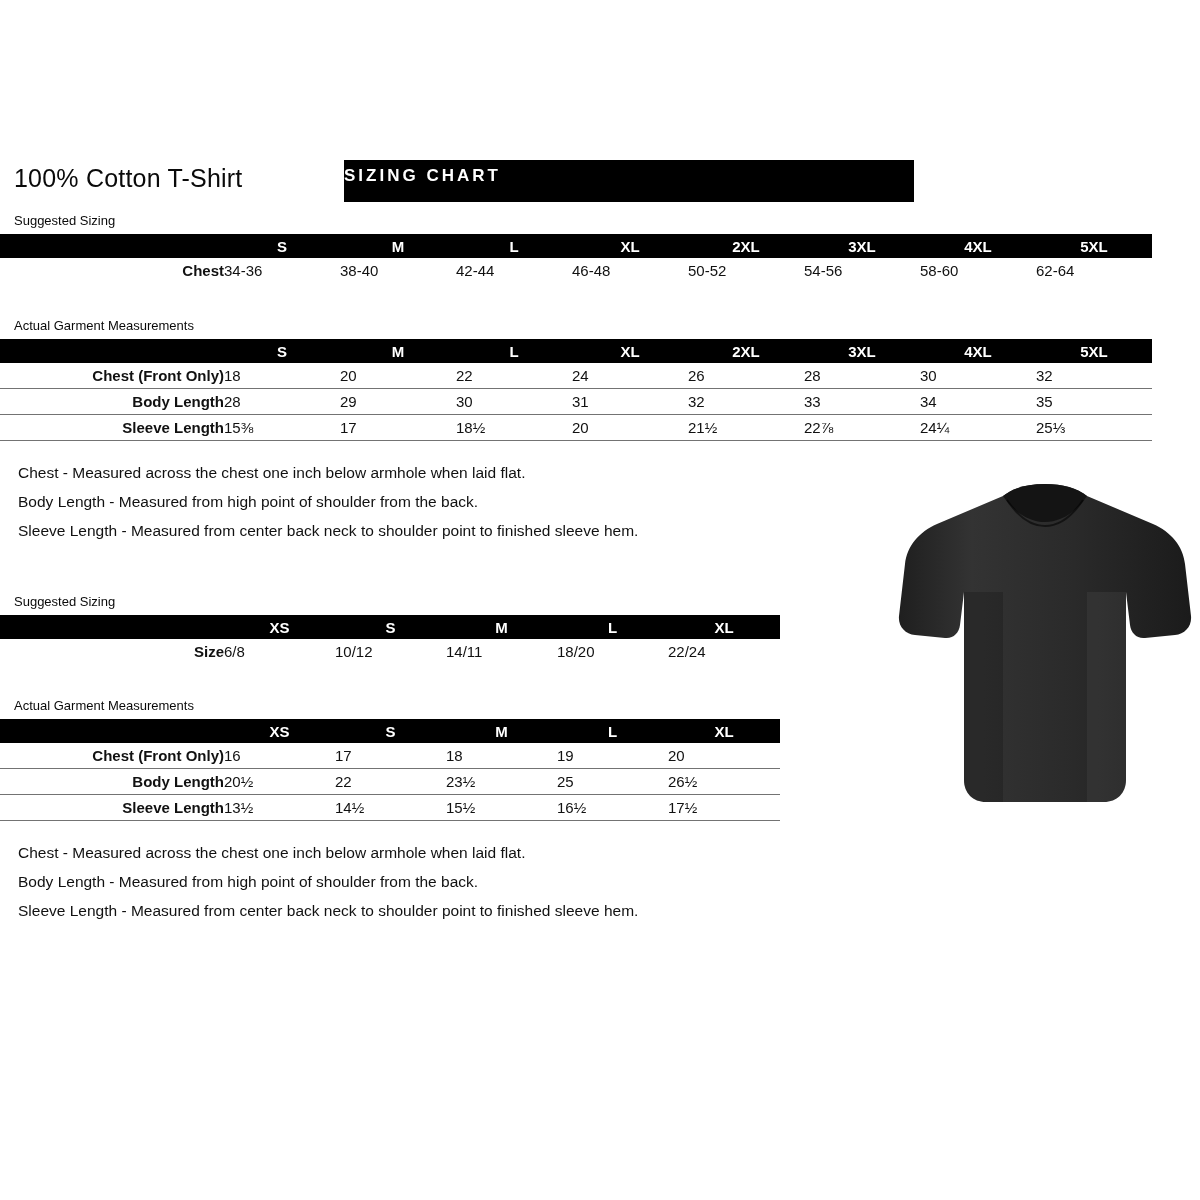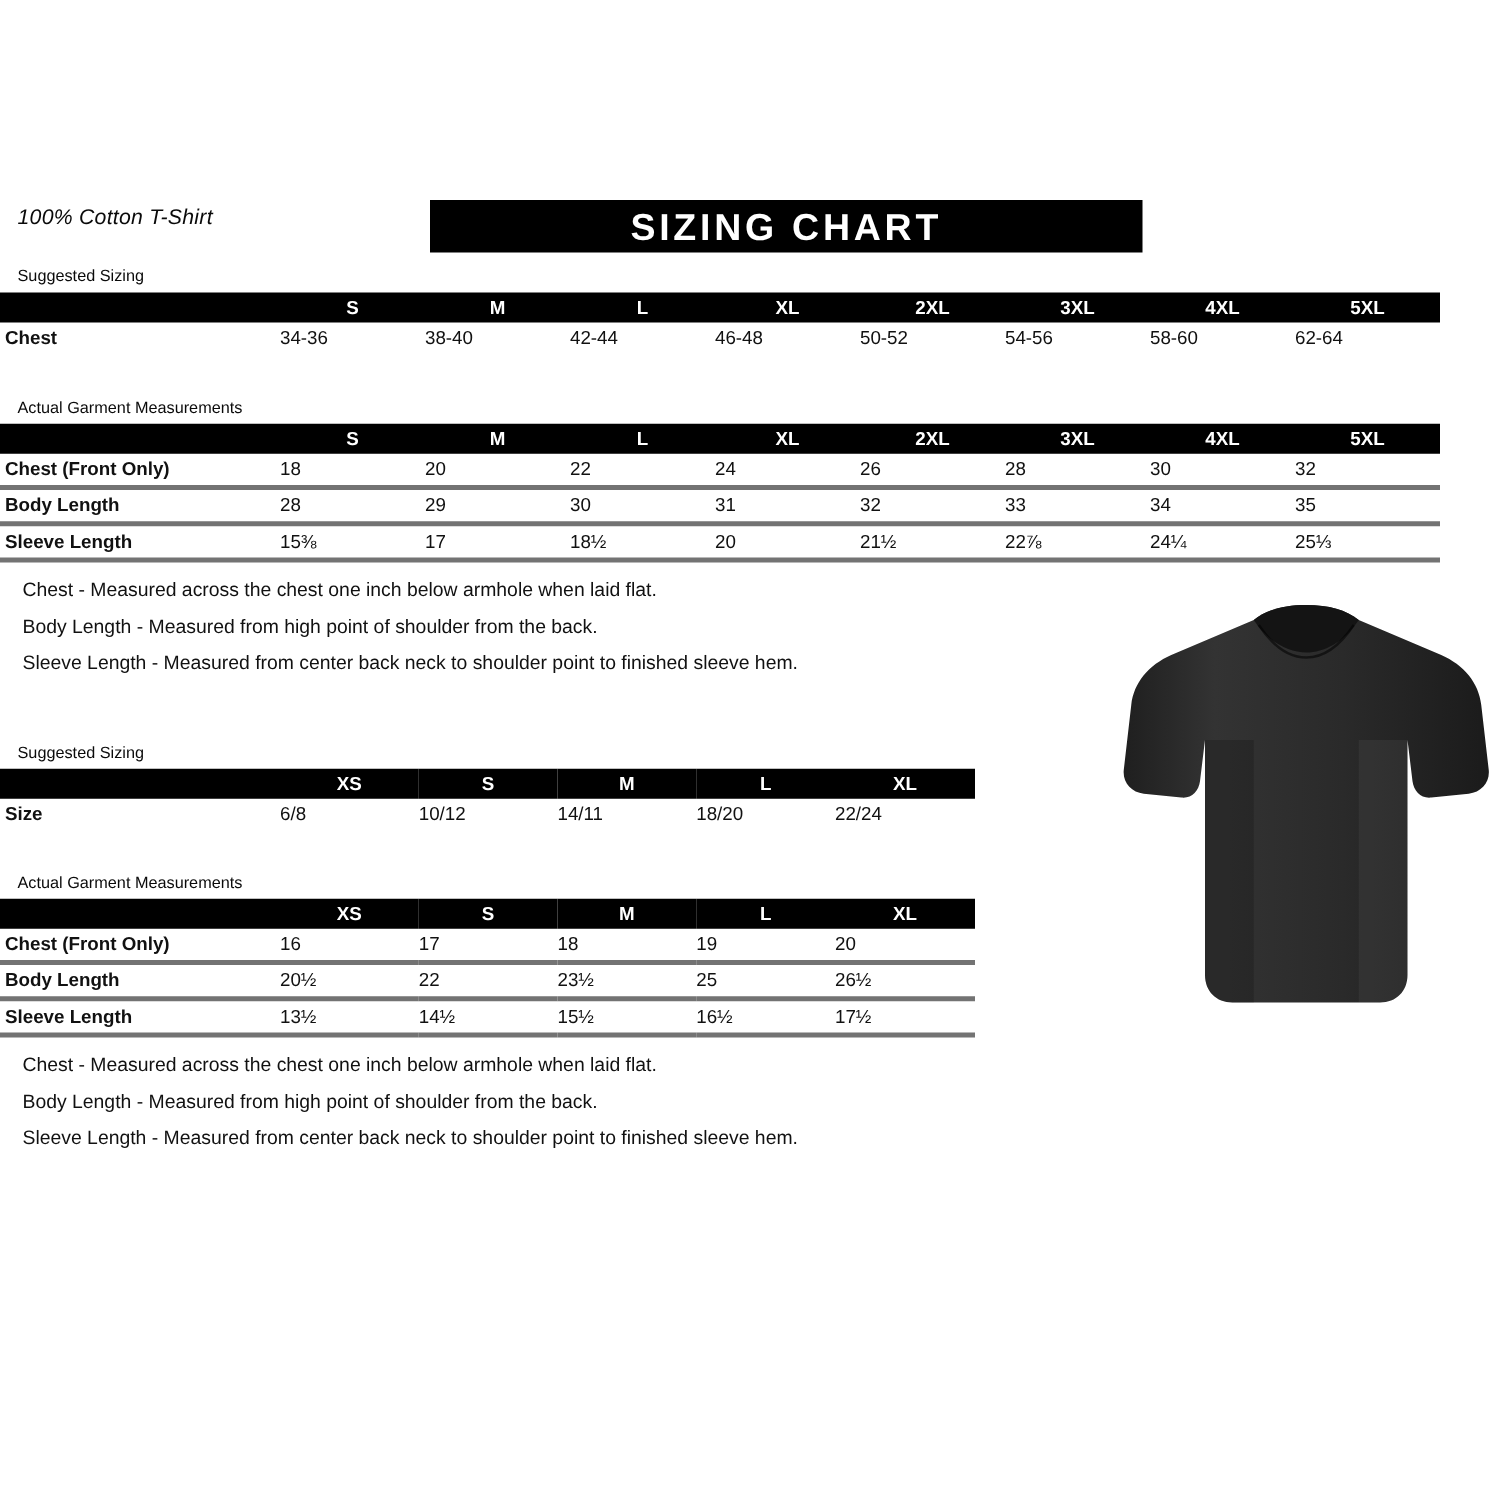--- a/index.html
+++ b/index.html
@@ -27,42 +27,41 @@
     position: absolute;
     left: 14px;
     top: 160px;
     width: 1172px;
     height: 44px;
   }
   .hdr-title {
     position: absolute;
     left: 0;
     top: 4px;
-    font-size: 17px;
+    font-size: 25px;
     font-weight: 400;
     letter-spacing: 0.2px;
     white-space: nowrap;
-    font-style: italic;
   }
   .hdr-banner {
     position: absolute;
     left: 330px;
     top: 0;
     width: 570px;
     height: 42px;
     background: #000000;
   }
   .hdr-banner span {
     position: absolute;
     left: 0;
     right: 0;
     top: 6px;
-    text-align: center;
+    text-align: left;
     color: #ffffff;
-    font-size: 30px;
+    font-size: 17px;
     font-weight: bold;
     letter-spacing: 3px;
   }
 
   
   .sec-label {
     position: absolute;
     font-size: 13px;
     font-weight: 400;
     white-space: nowrap;
@@ -92,27 +91,27 @@
     padding-left: 4px;
   }
   table.sz tbody td {
     height: 25px;
     text-align: left;
     vertical-align: middle;
     font-size: 15px;
     color: #111;
   }
   table.sz tbody td.lbl {
-    text-align: left;
+    text-align: right;
     padding-left: 4px;
     font-weight: bold;
     font-size: 15px;
   }
   table.sz tbody tr {
-    border-bottom: 4px solid #737373;
+    border-bottom: 1px solid #737373;
   }
   table.sz tbody tr.nolinebot {
     border-bottom: none;
   }
 
   
   .note {
     position: absolute;
     font-size: 15.5px;
     white-space: nowrap;

